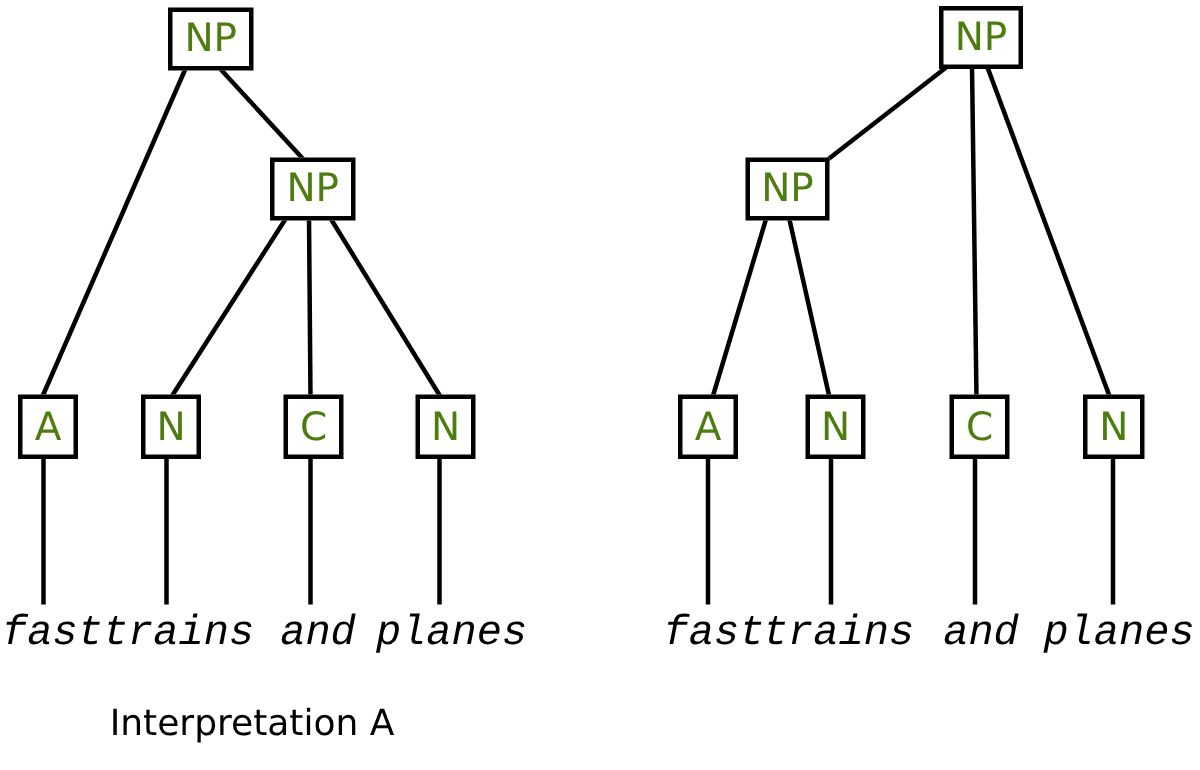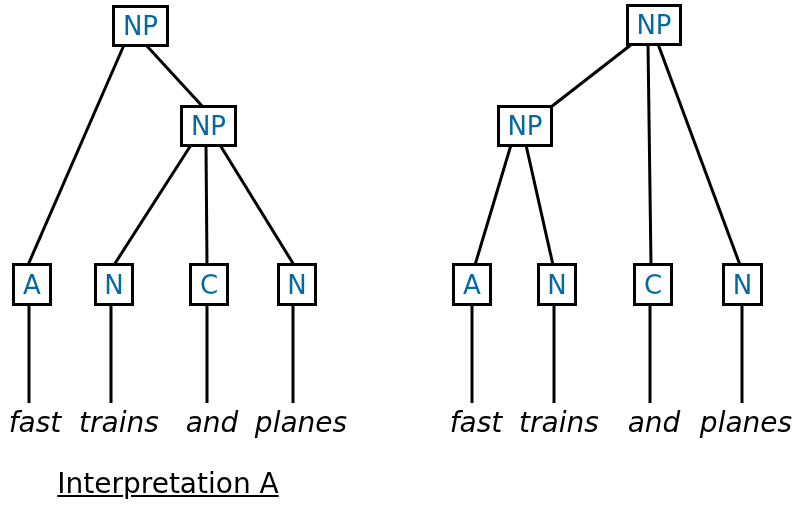--- a/index.html
+++ b/index.html
@@ -19,48 +19,48 @@
     position: absolute;
     left: 0;
     top: 0;
     z-index: 1;
   }
   .tree-node {
     position: absolute;
     box-sizing: border-box;
     border: 3px solid #000000;
     background: #ffffff;
-    color: #0369a1;
+    color: #4d7c0f;
     display: flex;
     align-items: center;
     justify-content: center;
     font-size: 26px;
     line-height: 1;
     z-index: 2;
     user-select: none;
   }
   .leaf-word {
     position: absolute;
     transform: translateX(-50%);
     font-style: italic;
     font-size: 28px;
     line-height: 1;
     color: #000000;
     white-space: nowrap;
     z-index: 2;
+    font-family: Liberation Mono, monospace;
   }
   .tree-caption {
     position: absolute;
     transform: translateX(-50%);
-    font-size: 28px;
+    font-size: 24px;
     line-height: 1;
     color: #000000;
     white-space: nowrap;
     z-index: 2;
-    text-decoration: underline;
   }
 </style>
 </head>
 <body>
 
 <div class="figure">
   <svg class="edges-svg" width="800" height="513" viewBox="0 0 800 513">
       <line x1="124" y1="45" x2="28" y2="265" stroke="#000000" stroke-width="3"></line>
       <line x1="146" y1="45" x2="203" y2="107" stroke="#000000" stroke-width="3"></line>
       <line x1="191" y1="145" x2="114" y2="265" stroke="#000000" stroke-width="3"></line>

